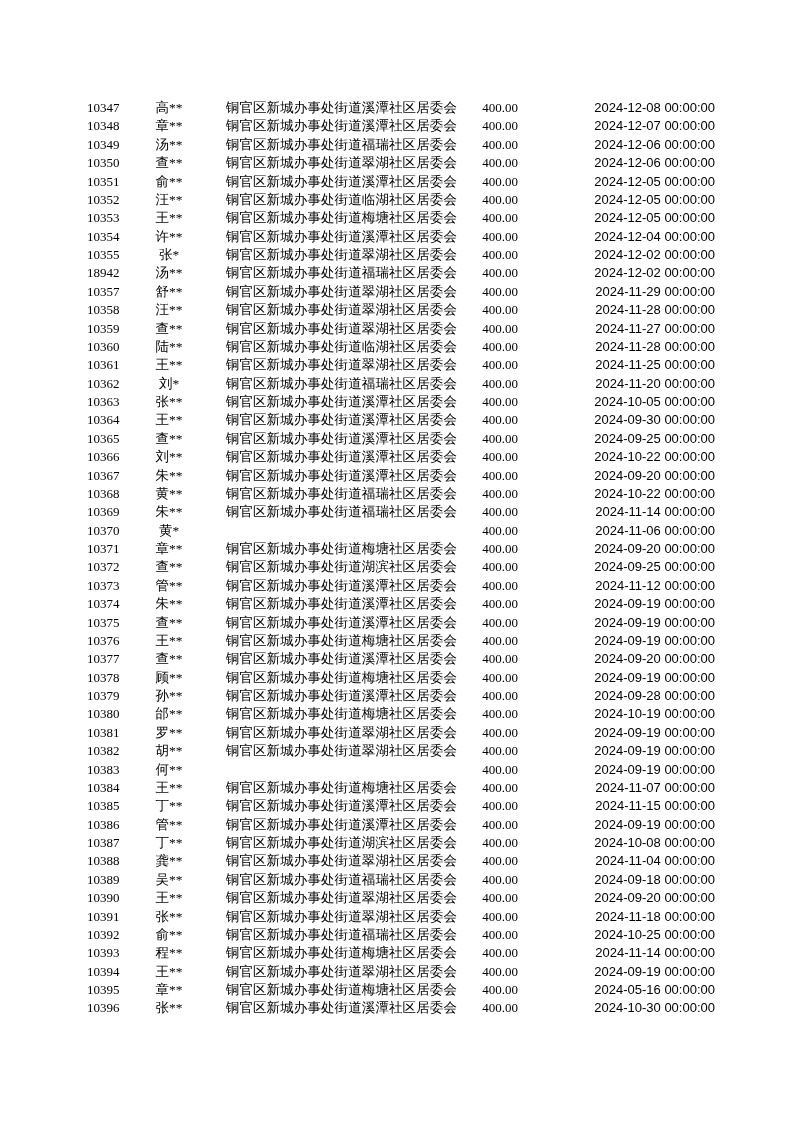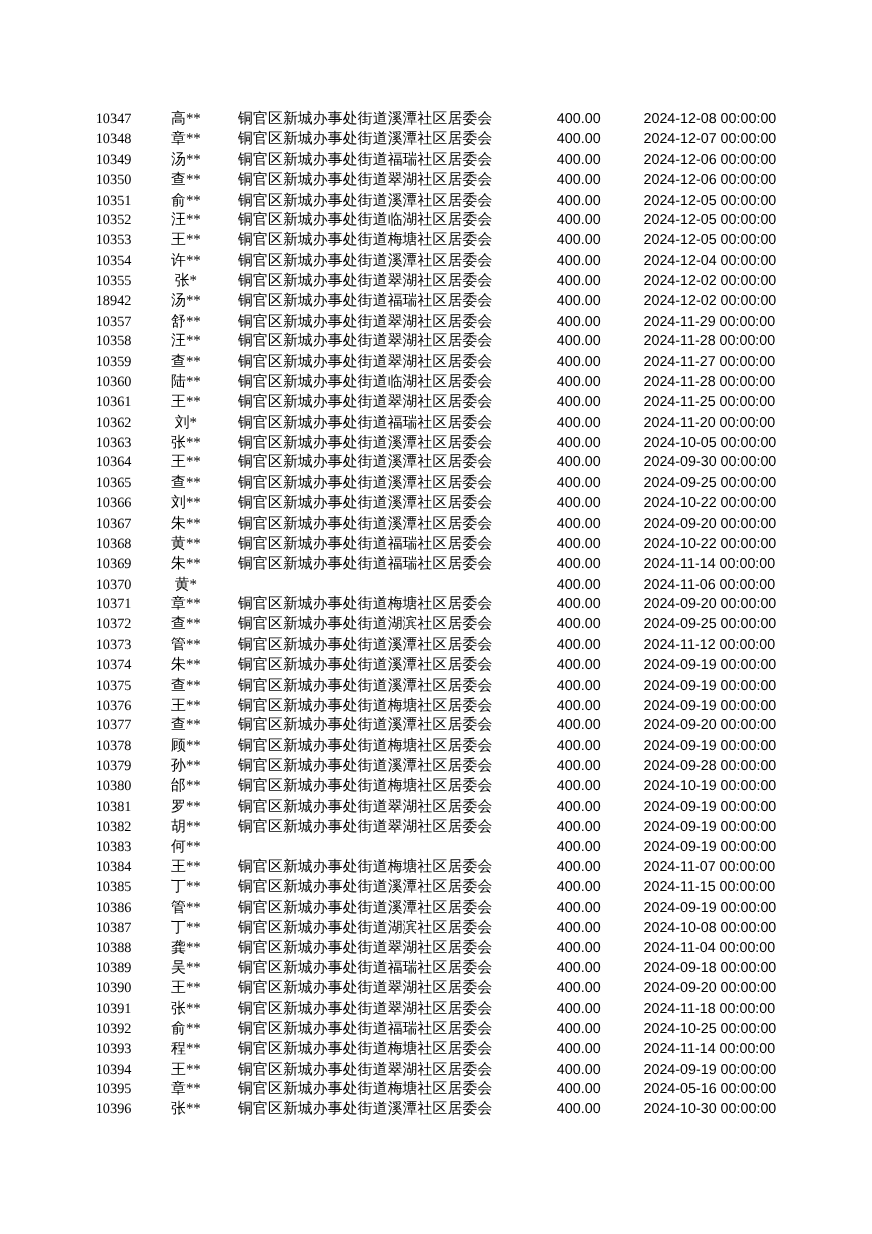--- a/index.html
+++ b/index.html
@@ -42,36 +42,36 @@
   .cell-name {
     left: 136px;
     width: 66px;
     text-align: center;
     font-family: "Liberation Serif", serif;
     font-size: 13.5px;
   }
   .cell-org {
     left: 207px;
     width: 250px;
-    text-align: center;
+    text-align: right;
     font-family: "Liberation Serif", serif;
     font-size: 13.5px;
     letter-spacing: 0.1px;
   }
   .cell-amount {
-    left: 464px;
+    left: 436px;
     width: 82px;
     text-align: right;
-    font-family: Liberation Sans, sans-serif;
+    font-family: Liberation Serif, serif;
     font-size: 13px;
   }
   .cell-time {
     left: 585px;
     width: 130px;
-    text-align: left;
+    text-align: right;
     font-family: "Liberation Sans", sans-serif;
     font-size: 13px;
   }
 </style>
 </head>
 <body>
 
 <div class="page">
   <div class="table-body" id="table-body">
       <div class="row">

